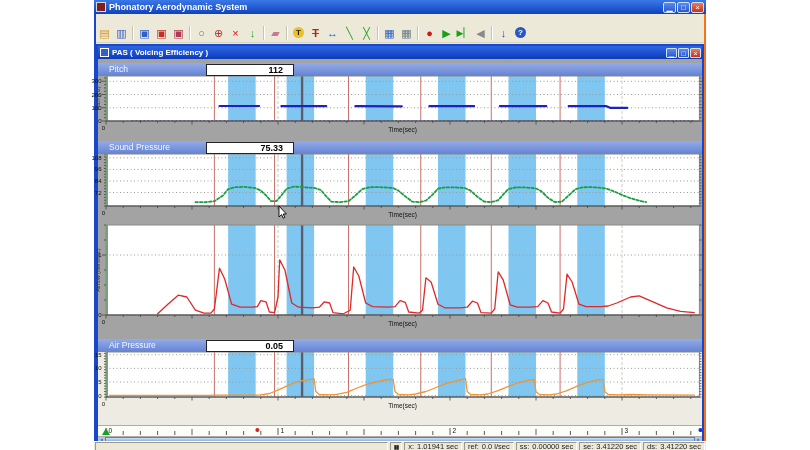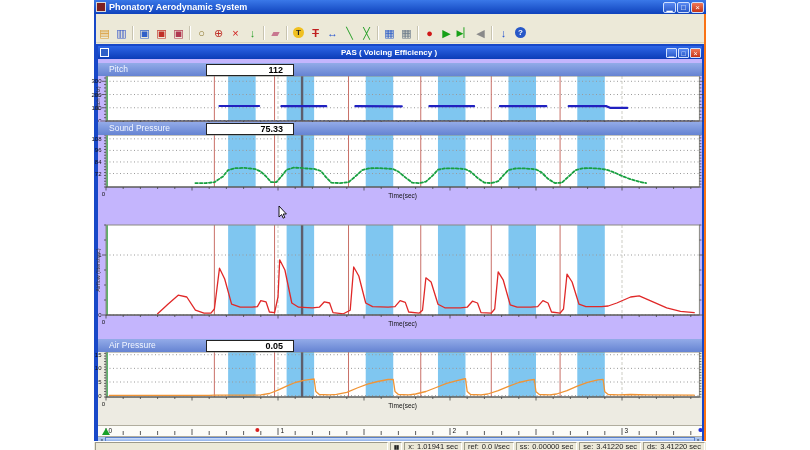--- a/index.html
+++ b/index.html
@@ -29,26 +29,26 @@
   .helpball{display:inline-block;width:11px;height:11px;border-radius:6px;background:#2858c8;color:#fff;
             font-size:8px;line-height:11px;text-align:center;font-weight:bold;}
   .tball{display:inline-block;width:11px;height:11px;border-radius:6px;background:#f0c020;color:#222;
          font-size:8px;line-height:11px;text-align:center;font-weight:bold;}
   .tsep{width:1px;height:14px;background:#c8c4b0;border-right:1px solid #fff;margin:0 2px;}
   
   .docwin{position:absolute;left:0px;top:44px;width:608px;height:397px;border:2px solid #1848c8;
           box-sizing:border-box;background:#edebe2;}
   .docbar{height:13px;background:linear-gradient(#2e66e6,#0c3cb8);display:flex;align-items:center;}
   .docicon{width:7px;height:7px;margin:0 3px 0 2px;background:#3060c8;border:1px solid #fff;}
-  .doctitle{color:#fff;font-size:8px;font-weight:bold;flex:1;white-space:nowrap;text-align:center;}
+  .doctitle{color:#fff;font-size:8px;font-weight:bold;flex:1;white-space:nowrap;}
   .docbtns{display:flex;gap:1px;margin-right:1px;}
   .dbtn{width:11px;height:10px;font-size:7px;line-height:9px;text-align:center;color:#fff;
         background:linear-gradient(#5a8af2,#2858c8);border:1px solid #cfe0ff;border-radius:1px;box-sizing:border-box;}
   .dbtn.close{background:linear-gradient(#f07858,#c63418);}
-  .docclient{position:relative;width:604px;height:288px;background:#c4b5fd;overflow:visible;}
+  .docclient{position:relative;width:604px;height:288px;background:#a3a3a3;overflow:visible;}
   
   .panel{position:absolute;left:0;width:604px;}
   .phead{position:relative;height:13px;background:linear-gradient(#93abe8,#germ 0); }
   .phead{background:linear-gradient(#93abe8,#6583d2);}
   .phead.active{background:linear-gradient(#2b50dc,#12309f);}
   .plabel{position:absolute;left:11px;top:1px;font-size:8.5px;color:#f2f6ff;}
   .pvalue{position:absolute;left:108px;top:1px;width:76px;height:10px;background:#fff;border:1px solid #222;
           font-size:9px;font-weight:bold;color:#000;text-align:right;padding-right:10px;line-height:10px;}
   svg.plot{display:block;overflow:visible;}
   
@@ -234,21 +234,21 @@
                 <line x1="524.0000000000002" y1="45" x2="524.0000000000002" y2="48.5" stroke="#444" stroke-width="0.8"></line>
                 <line x1="541.2000000000003" y1="45" x2="541.2000000000003" y2="47" stroke="#444" stroke-width="0.8"></line>
                 <line x1="558.4000000000002" y1="45" x2="558.4000000000002" y2="47" stroke="#444" stroke-width="0.8"></line>
                 <line x1="575.6000000000003" y1="45" x2="575.6000000000003" y2="47" stroke="#444" stroke-width="0.8"></line>
                 <line x1="592.8000000000003" y1="45" x2="592.8000000000003" y2="47" stroke="#444" stroke-width="0.8"></line>
                 <text x="7" y="54" font-size="6" fill="#111" text-anchor="end">0</text>
                 <text x="304.7" y="55.5" font-size="6.5" fill="#111" text-anchor="middle">Time(sec)</text>
                 <text x="1.5" y="22.5" font-size="5.5" fill="#333" text-anchor="middle" transform="rotate(-90 1.5 22.5)">Pitch (Hz)</text>
               </svg>
             </div>
-            <div class="panel" style="top: 63px; height: 77px;">
+            <div class="panel" style="top: 82px; height: 77px;">
               <div class="phead">
                 <div class="plabel">Sound Pressure</div>
                 <div class="pvalue">75.33</div>
               </div>
               <svg class="plot" width="604" height="64">
                 <rect x="8" y="0" width="593.4" height="52" fill="#ffffff"></rect>
                 <line x1="180" y1="0" x2="180" y2="52" stroke="#cdcdc4" stroke-width="1" stroke-dasharray="3 2"></line>
                 <line x1="352" y1="0" x2="352" y2="52" stroke="#cdcdc4" stroke-width="1" stroke-dasharray="3 2"></line>
                 <line x1="524" y1="0" x2="524" y2="52" stroke="#cdcdc4" stroke-width="1" stroke-dasharray="3 2"></line>
                 <rect x="130.12" y="0" width="27.519999999999982" height="52" fill="#7fc6f0"></rect>

